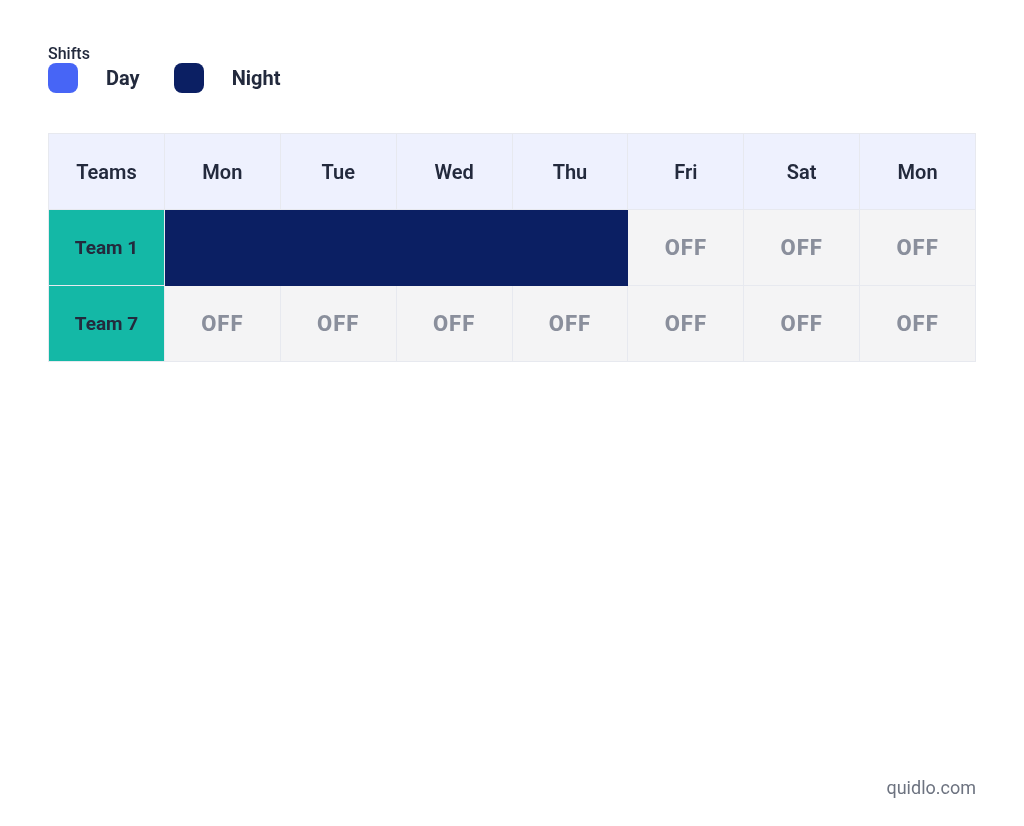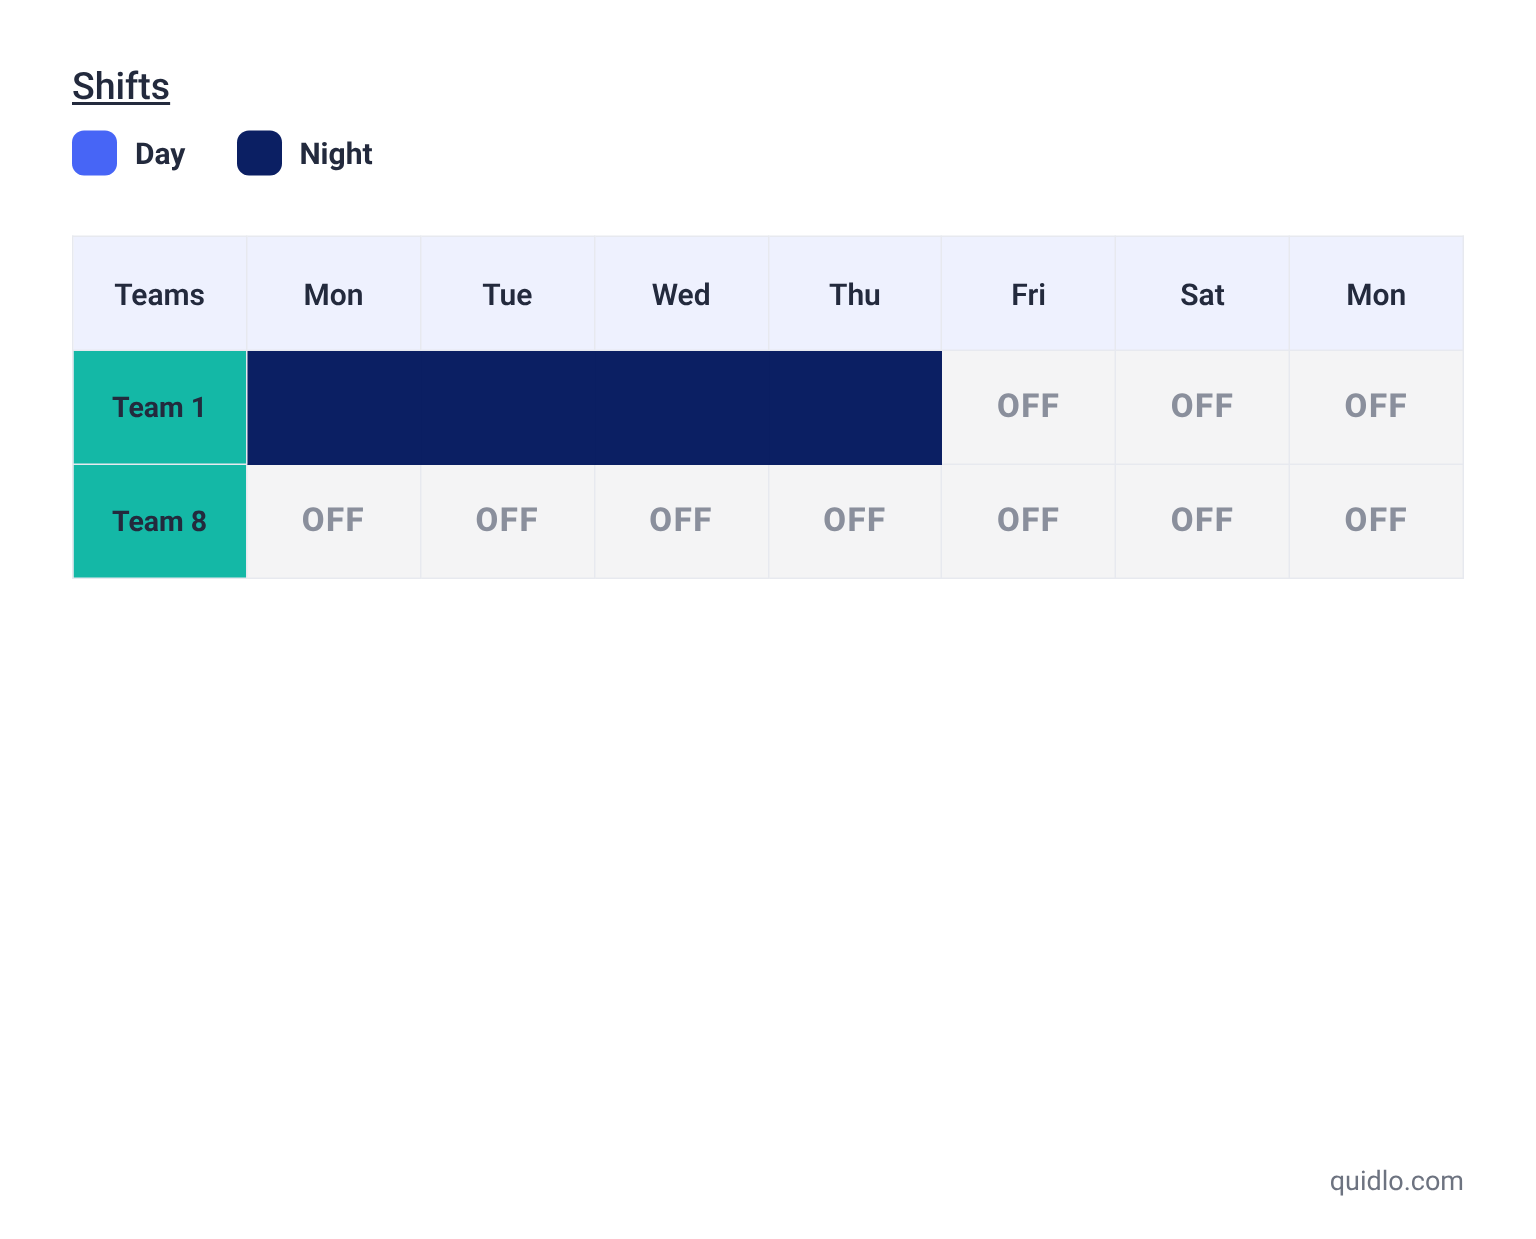--- a/index.html
+++ b/index.html
@@ -26,35 +26,33 @@
     height: 100%;
   }
   .title {
     color: var(--blue-main);
     font-size: 40px;
     font-weight: 800;
     letter-spacing: -0.5px;
     margin: 0 0 42px 0;
   }
   .shifts-label {
-    font-size: 25px;
+    font-size: 16px;
     font-weight: 500;
-    margin-bottom: 14px;
-    text-decoration: underline;
   }
   .legend {
     display: flex;
     align-items: center;
     gap: 34px;
     margin-bottom: 40px;
   }
   .legend-item {
     display: flex;
     align-items: center;
-    gap: 12px;
+    gap: 28px;
     font-size: 20px;
     font-weight: 700;
   }
   .swatch {
     width: 30px;
     height: 30px;
     border-radius: 8px;
   }
   .swatch.day { background: var(--blue-main); }
   .swatch.night { background: var(--blue-dark); }
@@ -145,21 +143,21 @@
           <td class="teamname">Team 1</td>
           <td class="cell-night"></td>
           <td class="cell-night"></td>
           <td class="cell-night"></td>
           <td class="cell-night"></td>
           <td class="cell-off">OFF</td>
           <td class="cell-off">OFF</td>
           <td class="cell-off">OFF</td>
         </tr>
         <tr>
-          <td class="teamname">Team 8</td>
+          <td class="teamname">Team 7</td>
           <td class="cell-off">OFF</td>
           <td class="cell-off">OFF</td>
           <td class="cell-off">OFF</td>
           <td class="cell-off">OFF</td>
           <td class="cell-off">OFF</td>
           <td class="cell-off">OFF</td>
           <td class="cell-off">OFF</td>
         </tr>
       </tbody>
   </table>

